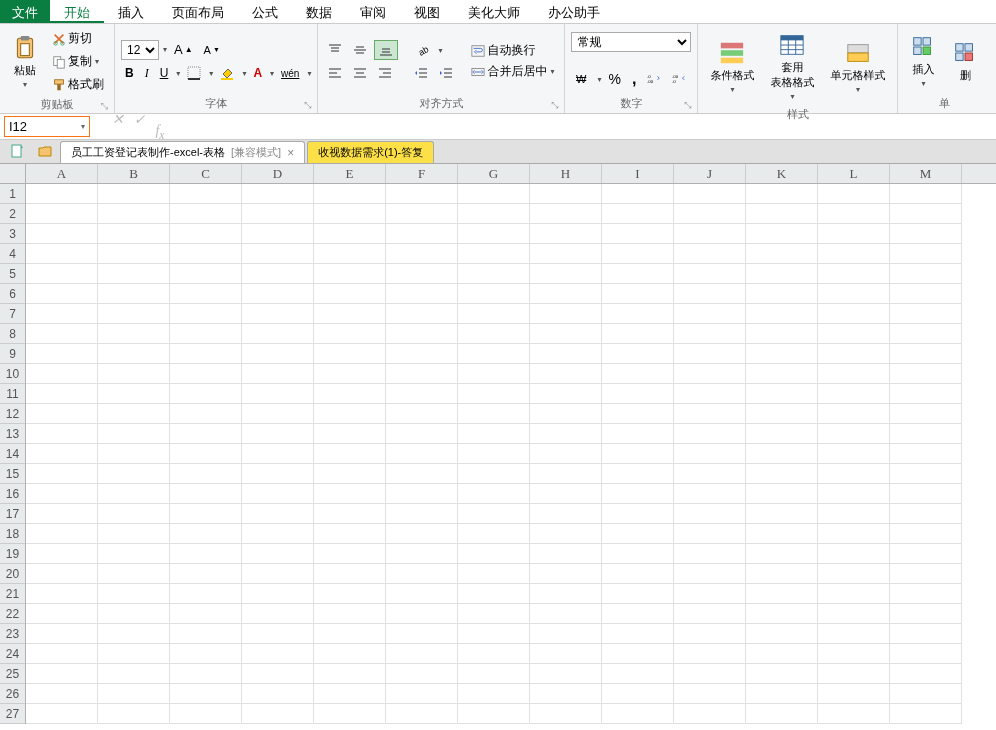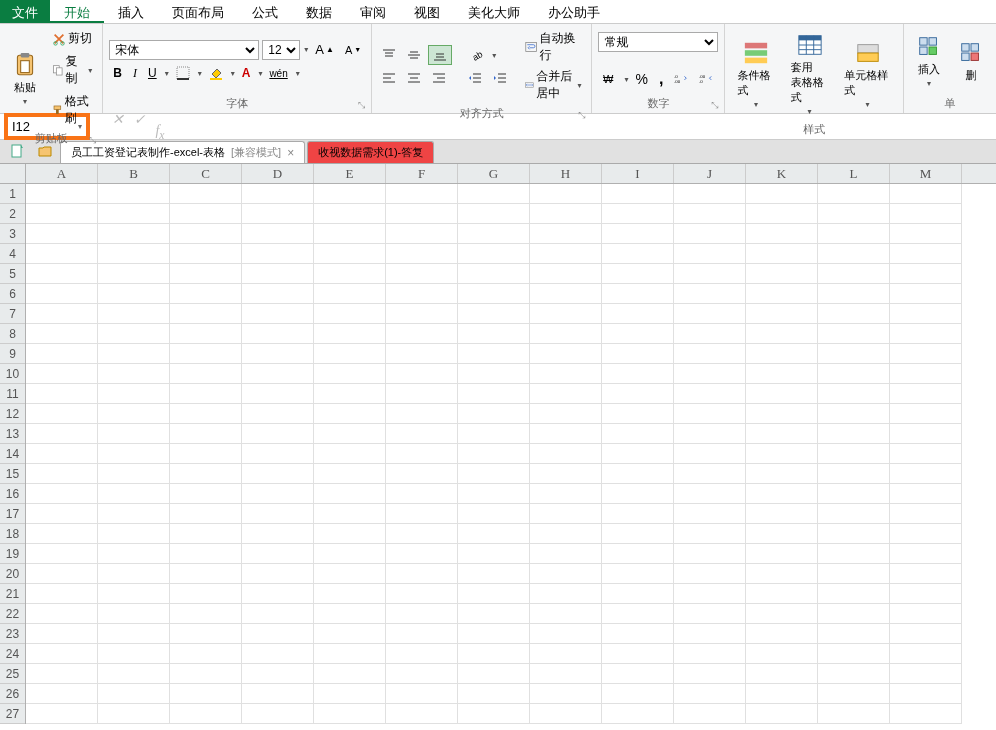--- a/index.html
+++ b/index.html
@@ -29,30 +29,30 @@
 .small-btn svg { width: 14px; height: 14px; }
 .dd-arrow { font-size: 8px; color: #555; margin-left: 1px; }
 
 select.combo { font-size: 12px; padding: 1px; border: 1px solid #aaa; background: #fff; }
 .font-combo { width: 150px; }
 .size-combo { width: 38px; }
 .numfmt-combo { width: 120px; }
 
 
 .formula-row { display: flex; height: 26px; border-bottom: 1px solid #ccc; align-items: center; background: #fff; }
-.name-box { width: 86px; border: 4px solid #f97316; margin: 2px 4px; padding: 2px 4px; font-size: 13px; display: flex; justify-content: space-between; align-items: center; }
+.name-box { width: 86px; border: 1px solid #f97316; margin: 2px 4px; padding: 2px 4px; font-size: 13px; display: flex; justify-content: space-between; align-items: center; }
 .name-box .dd-arrow { color: #666; }
 .fb-btns { display: flex; gap: 10px; padding: 0 18px; color: #bbb; font-style: italic; font-size: 14px; }
 .fb-fx { font-style: italic; font-family: serif; margin-top: 12px; }
 .formula-input { flex: 1; border: none; outline: none; padding: 2px 4px; font-size: 13px; }
 
 
 .doc-tabs { display: flex; height: 24px; background: #e1e1e1; border-bottom: 1px solid #aaa; align-items: end; padding-left: 4px; gap: 2px; }
 .doc-icon { padding: 2px 6px; cursor: pointer; }
-.doc-tab { background: #ef4444; border: 1px solid #aaa; border-bottom: none; padding: 3px 10px; font-size: 11px; border-radius: 3px 3px 0 0; cursor: pointer; display: flex; align-items: center; gap: 6px; }
+.doc-tab { background: #fde047; border: 1px solid #aaa; border-bottom: none; padding: 3px 10px; font-size: 11px; border-radius: 3px 3px 0 0; cursor: pointer; display: flex; align-items: center; gap: 6px; }
 .doc-tab.active { background: #fff; }
 .doc-tab .compat { color: #888; }
 .doc-tab .close { color: #888; font-size: 12px; }
 
 
 .grid-wrap { position: relative; background: #fff; }
 .col-headers { display: flex; background: #e8ebec; border-bottom: 1px solid #b0b0b0; height: 20px; }
 .corner { width: 26px; border-right: 1px solid #b0b0b0; background: #e8ebec; }
 .col-h { width: 72px; border-right: 1px solid #ccc; text-align: center; font-size: 13px; font-family: serif; color: #555; line-height: 20px; }
 .grid-body { display: flex; }
@@ -117,21 +117,20 @@
         </div>
       </div>
     </div>
     <div class="group-label"><span>剪贴板</span><span class="group-launcher">⤡</span></div>
   </div>
 
   <div class="ribbon-group">
     <div class="group-body">
       <div class="col" style="gap:4px;">
         <div class="row">
-          <select class="combo font-combo"><option>宋体</option></select>
           <select class="combo size-combo"><option>12</option></select>
           <span class="dd-arrow">▾</span>
           <span class="small-btn" style="font-size:13px;">A<sup style="font-size:8px;">▲</sup></span>
           <span class="small-btn" style="font-size:11px;">A<sup style="font-size:7px;">▼</sup></span>
         </div>
         <div class="row">
           <span class="small-btn" style="font-weight:bold;">B</span>
           <span class="small-btn" style="font-style:italic;font-family:serif;">I</span>
           <span class="small-btn" style="text-decoration:underline;">U</span>
             <span class="dd-arrow">▾</span>
@@ -302,21 +301,21 @@
       </div>
       <div class="big-btn">
         <svg viewBox="0 0 28 28">
             <rect x="2" y="4" width="24" height="20" fill="#fff" stroke="#369"></rect>
             <rect x="2" y="4" width="24" height="5" fill="#369"></rect>
             <line x1="10" y1="4" x2="10" y2="24" stroke="#369"></line>
             <line x1="18" y1="4" x2="18" y2="24" stroke="#369"></line>
             <line x1="2" y1="14" x2="26" y2="14" stroke="#369"></line>
             <line x1="2" y1="19" x2="26" y2="19" stroke="#369"></line>
           </svg>
-        <span class="lbl" style="white-space:pre-line;">套用
+        <span class="lbl" style="white-space:pre-line;text-align:center;">套用
 表格格式</span>
           <span class="dd">▾</span>
       </div>
       <div class="big-btn">
         <svg viewBox="0 0 28 28">
             <rect x="3" y="5" width="22" height="9" fill="#ddd" stroke="#999"></rect>
             <rect x="3" y="14" width="22" height="9" fill="#fc5" stroke="#b80"></rect>
           </svg>
         <span class="lbl">单元格样式</span>
           <span class="dd">▾</span>

